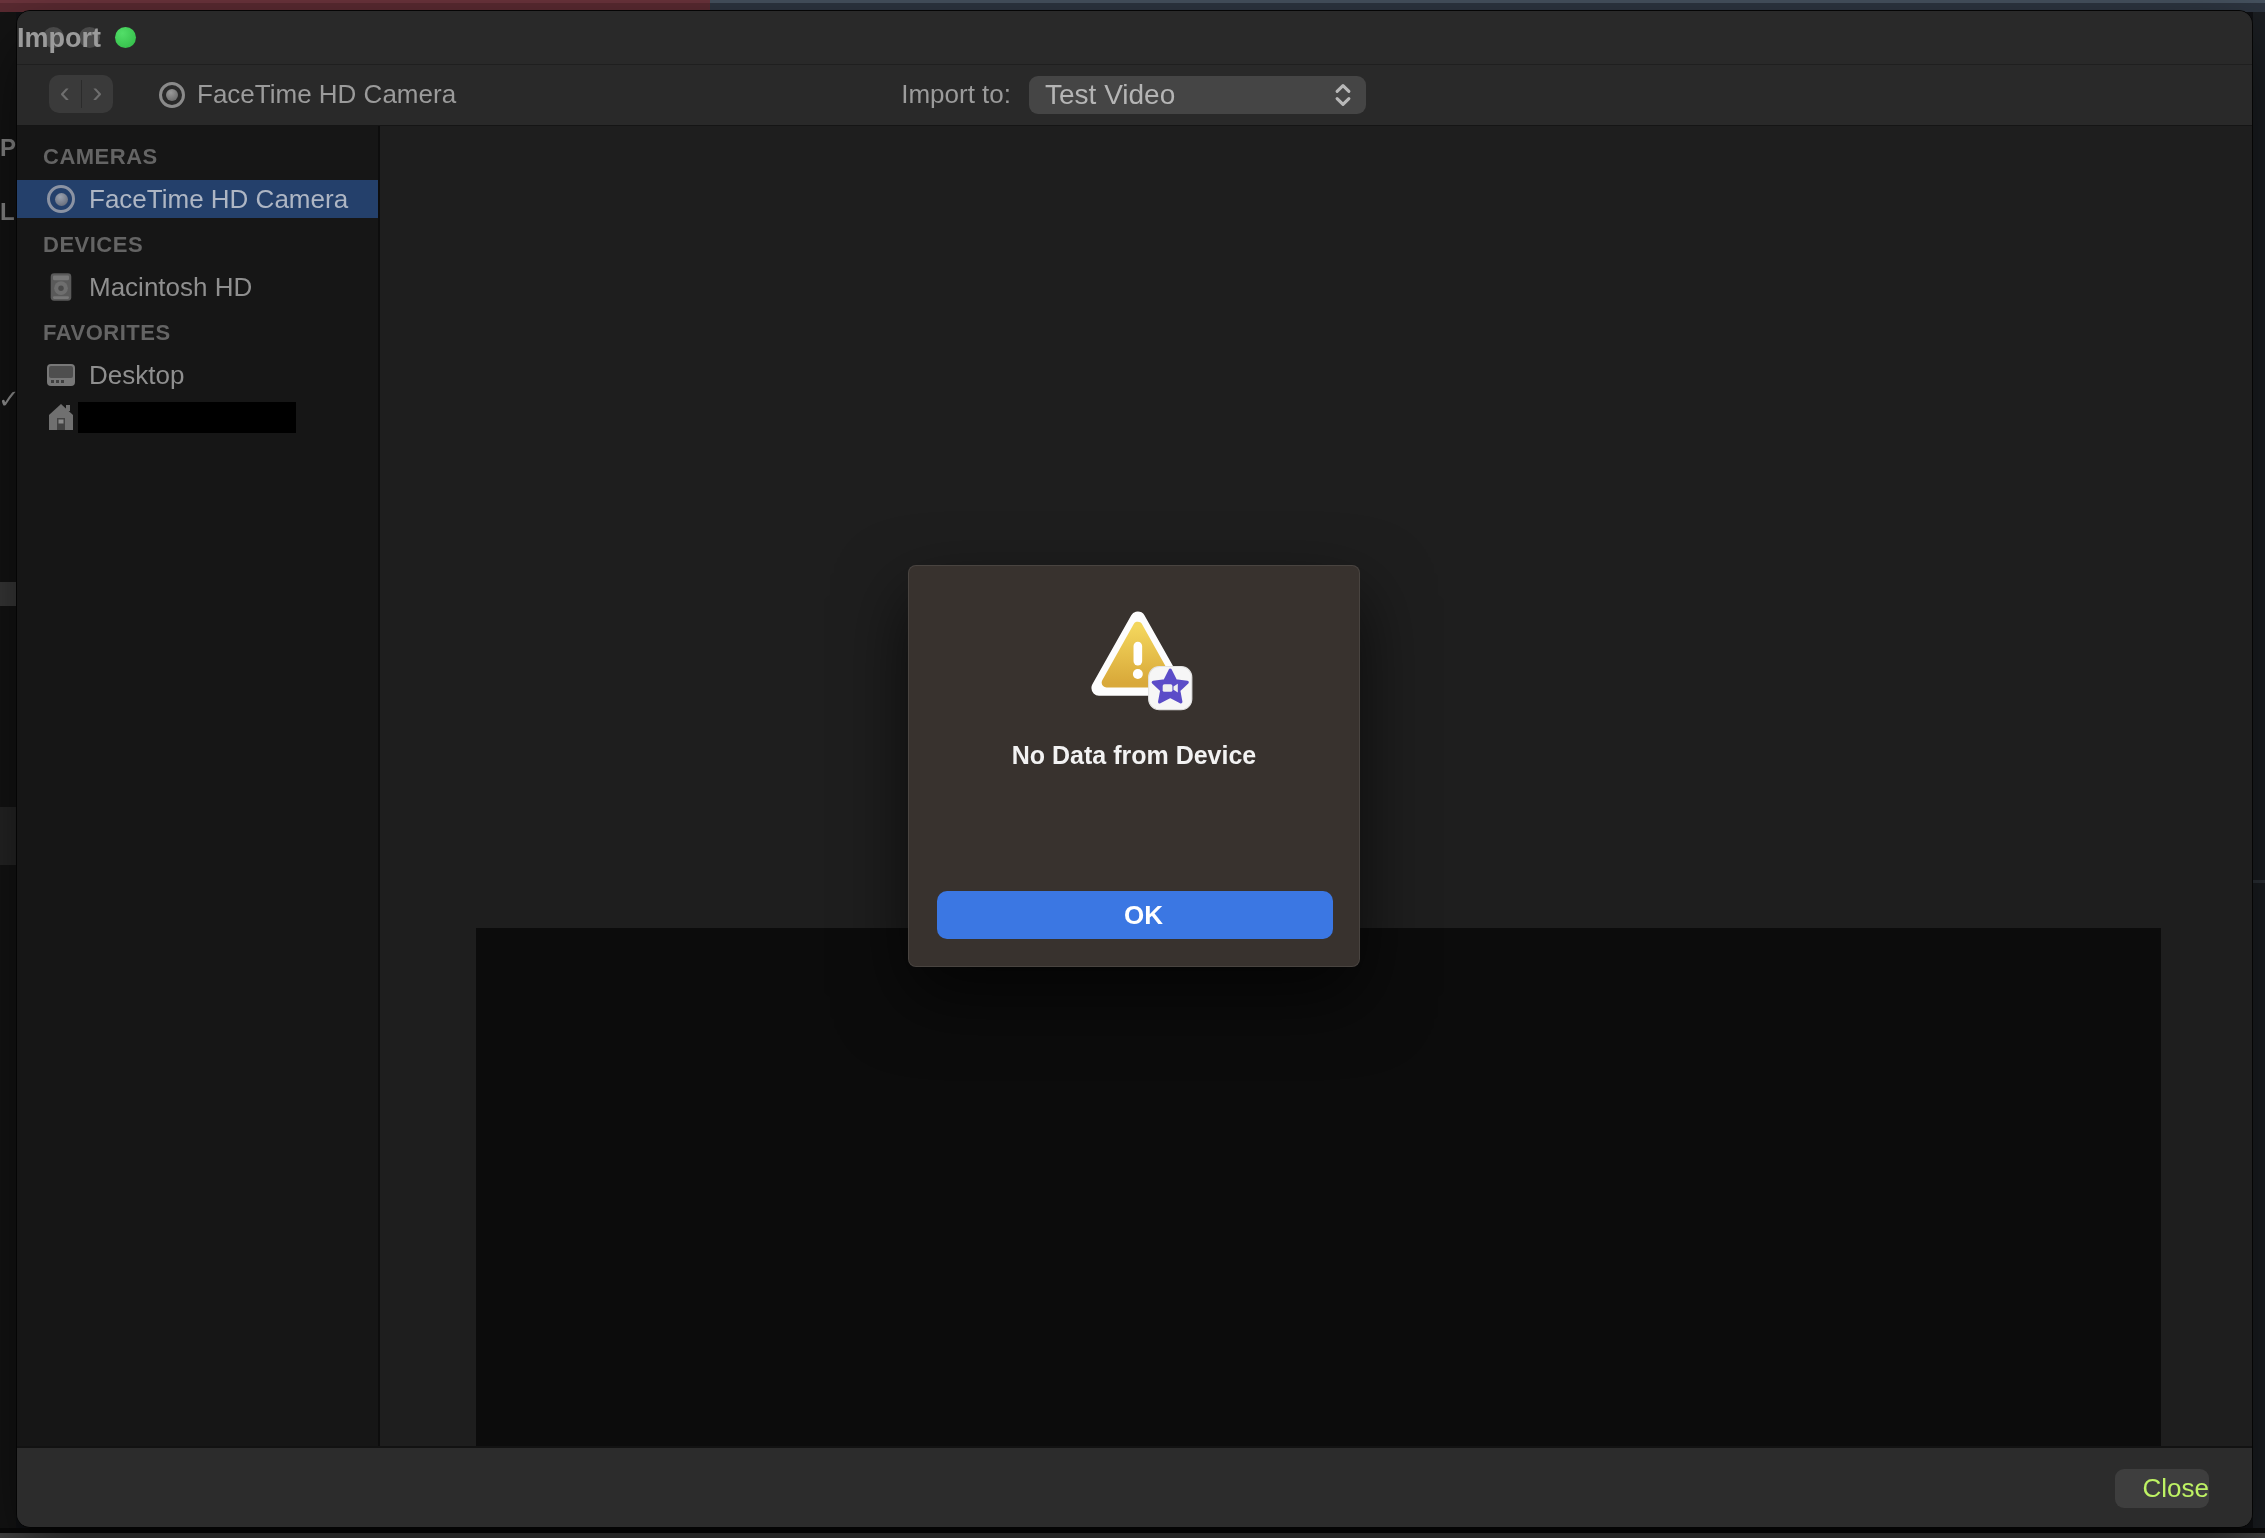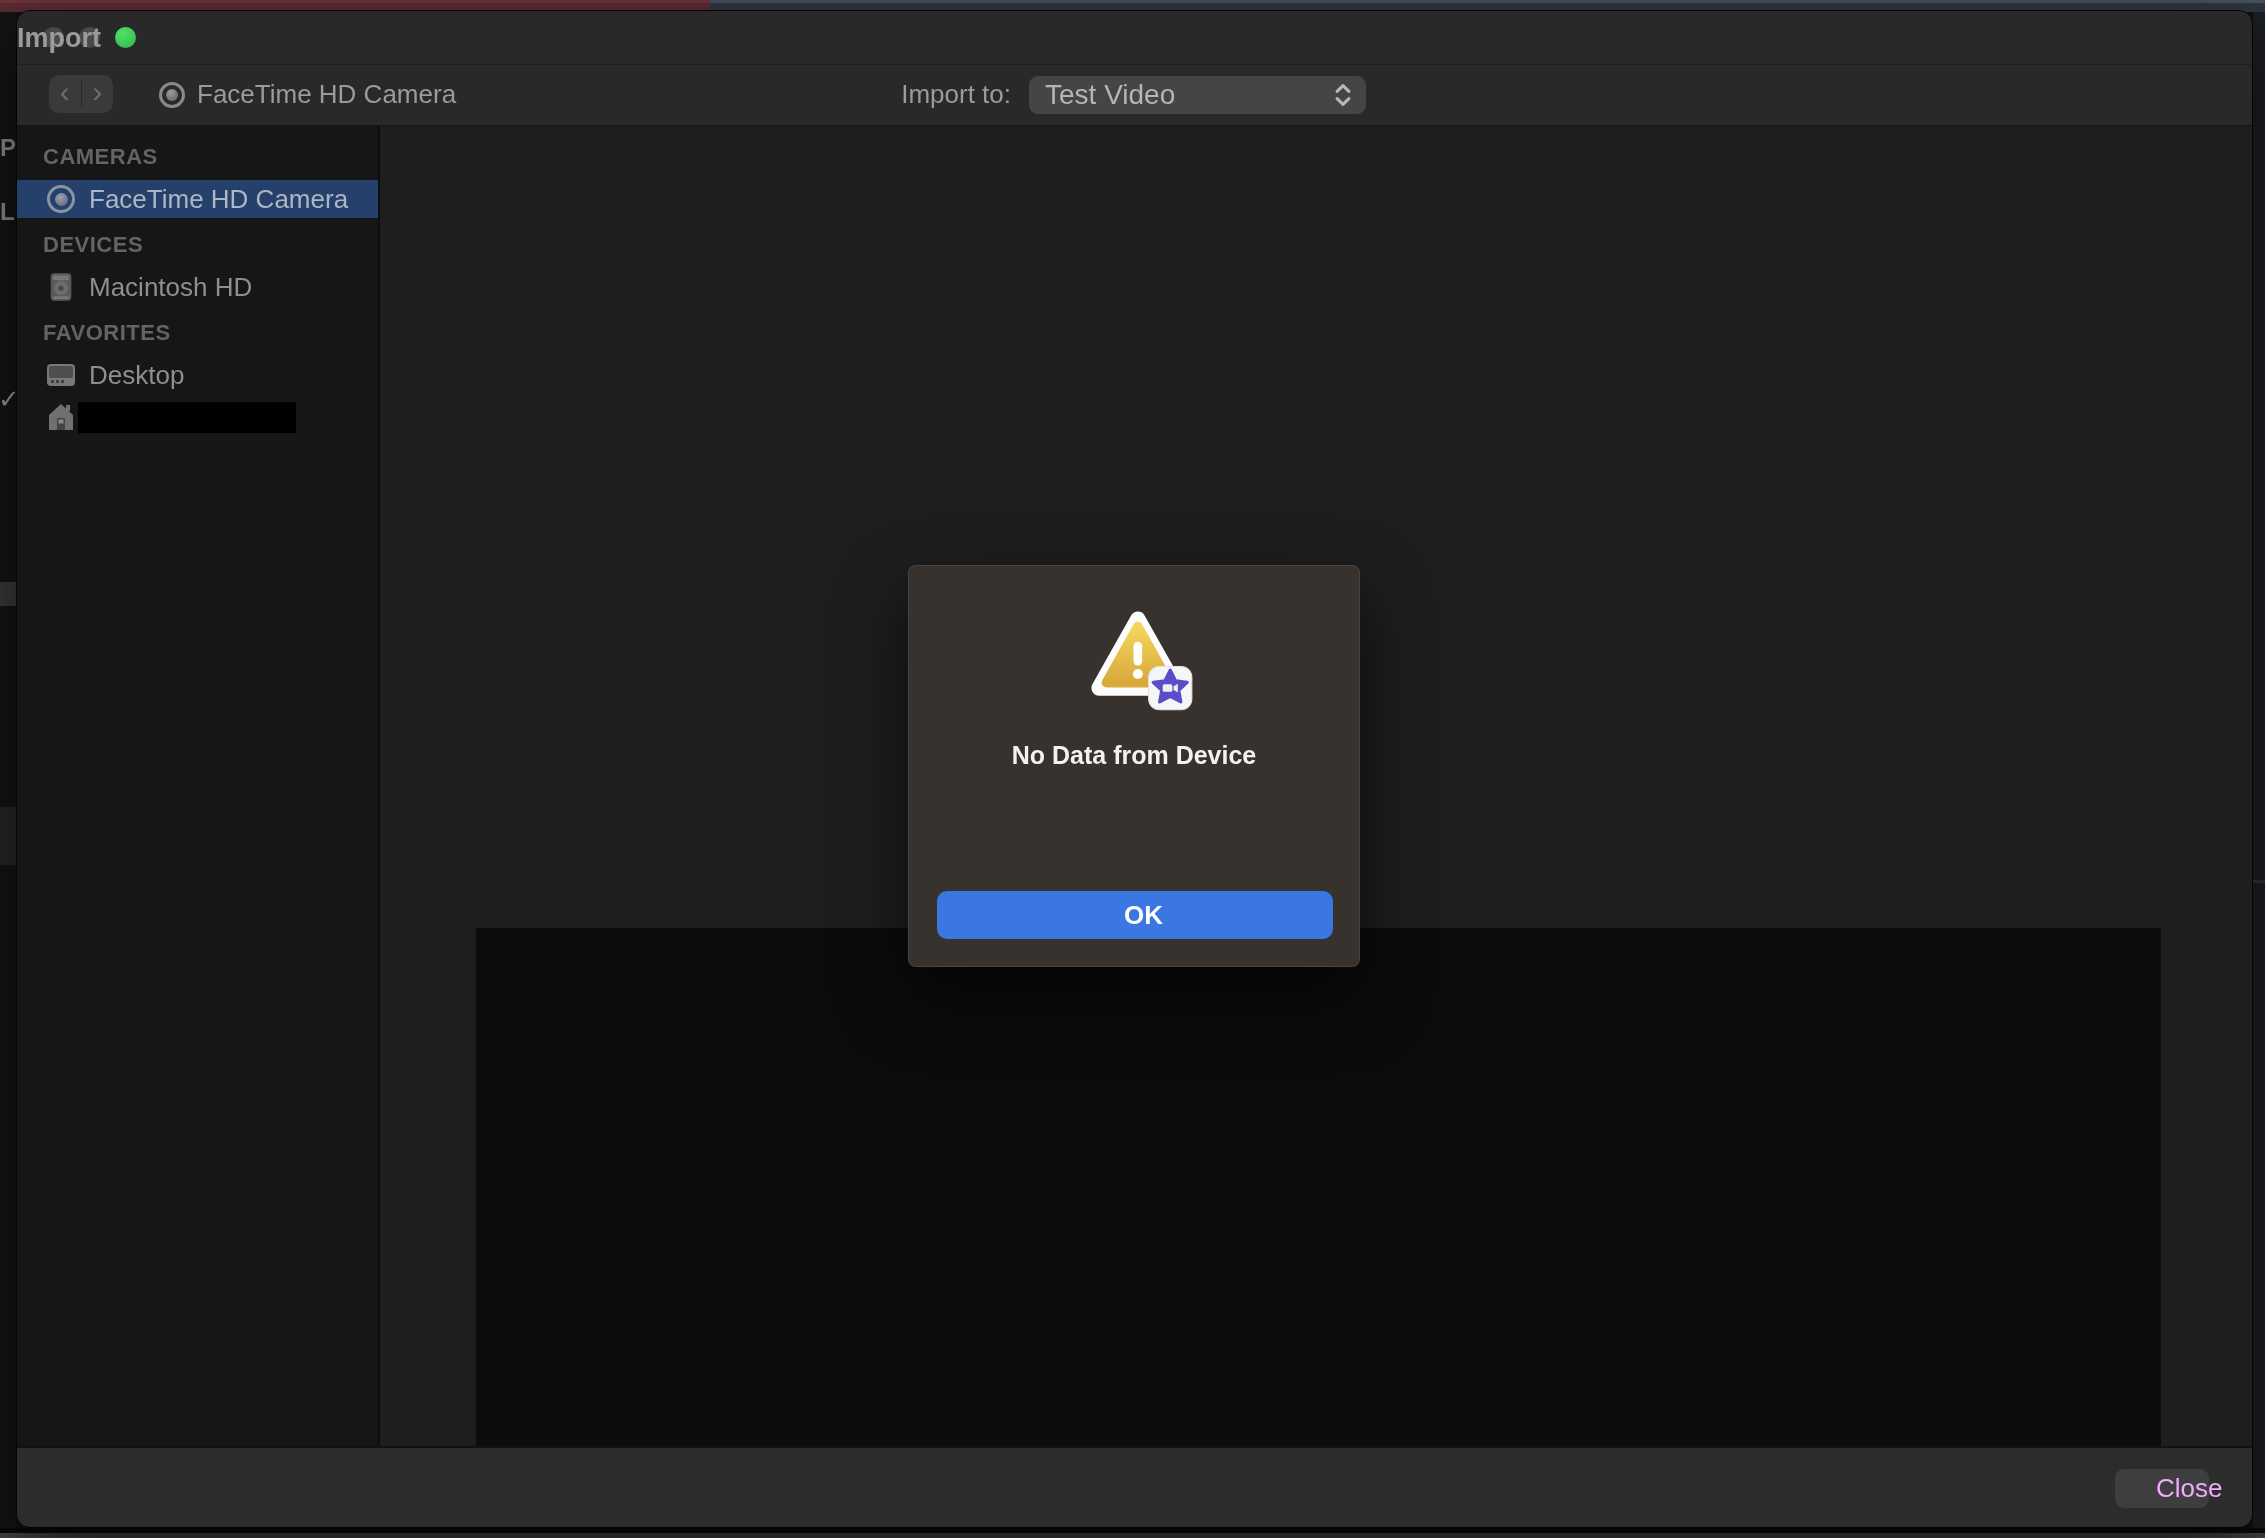--- a/index.html
+++ b/index.html
@@ -73,21 +73,21 @@
   .record { position:absolute; left:890px; top:1135px; width:94px; height:94px; border-radius:50%;
             background:radial-gradient(circle at 35% 28%, #606060, #2e2e2e 75%);
             border:1px solid #161616; box-shadow:0 3px 8px rgba(0,0,0,.5); }
   .record i { position:absolute; left:50%; top:50%; width:44px; height:44px; margin:-22px 0 0 -22px;
               border-radius:50%; background:radial-gradient(circle at 42% 32%, #6b2c22, #48180f);
               border:3px solid rgba(20,5,5,.55); box-shadow:inset 0 2px 4px rgba(255,255,255,.12); }
 
   .bottombar { position:absolute; left:0; bottom:0; width:100%; height:81px; background:#2c2c2c;
                border-top:2px solid #121212; }
   .close-btn { position:absolute; right:43px; top:21px; width:94px; height:39px; background:#3e3e3e;
-               border-radius:9px; color:#f0abfc; font-size:26px; text-align:left; line-height:39px;padding-left:41px; }
+               border-radius:9px; color:#bef264; font-size:26px; text-align:right; line-height:39px; }
 
   
   .dialog { position:absolute; left:908px; top:565px; width:452px; height:402px;
             background:#38322e; border-radius:8px; border:1px solid rgba(255,255,255,.09);
             box-shadow:0 30px 70px rgba(0,0,0,.65); text-align:center; }
   .dlg-iconwrap { position:absolute; left:177px; top:40px; width:108px; height:108px; }
   .dlg-title { position:absolute; left:0; top:175px; width:100%; color:#f2f2f2;
                font-size:25px; font-weight:700; }
   .dlg-body { position:absolute; left:26px; top:219px; width:400px; color:#e8e8e8;
               font-size:21px; line-height:24px; }

